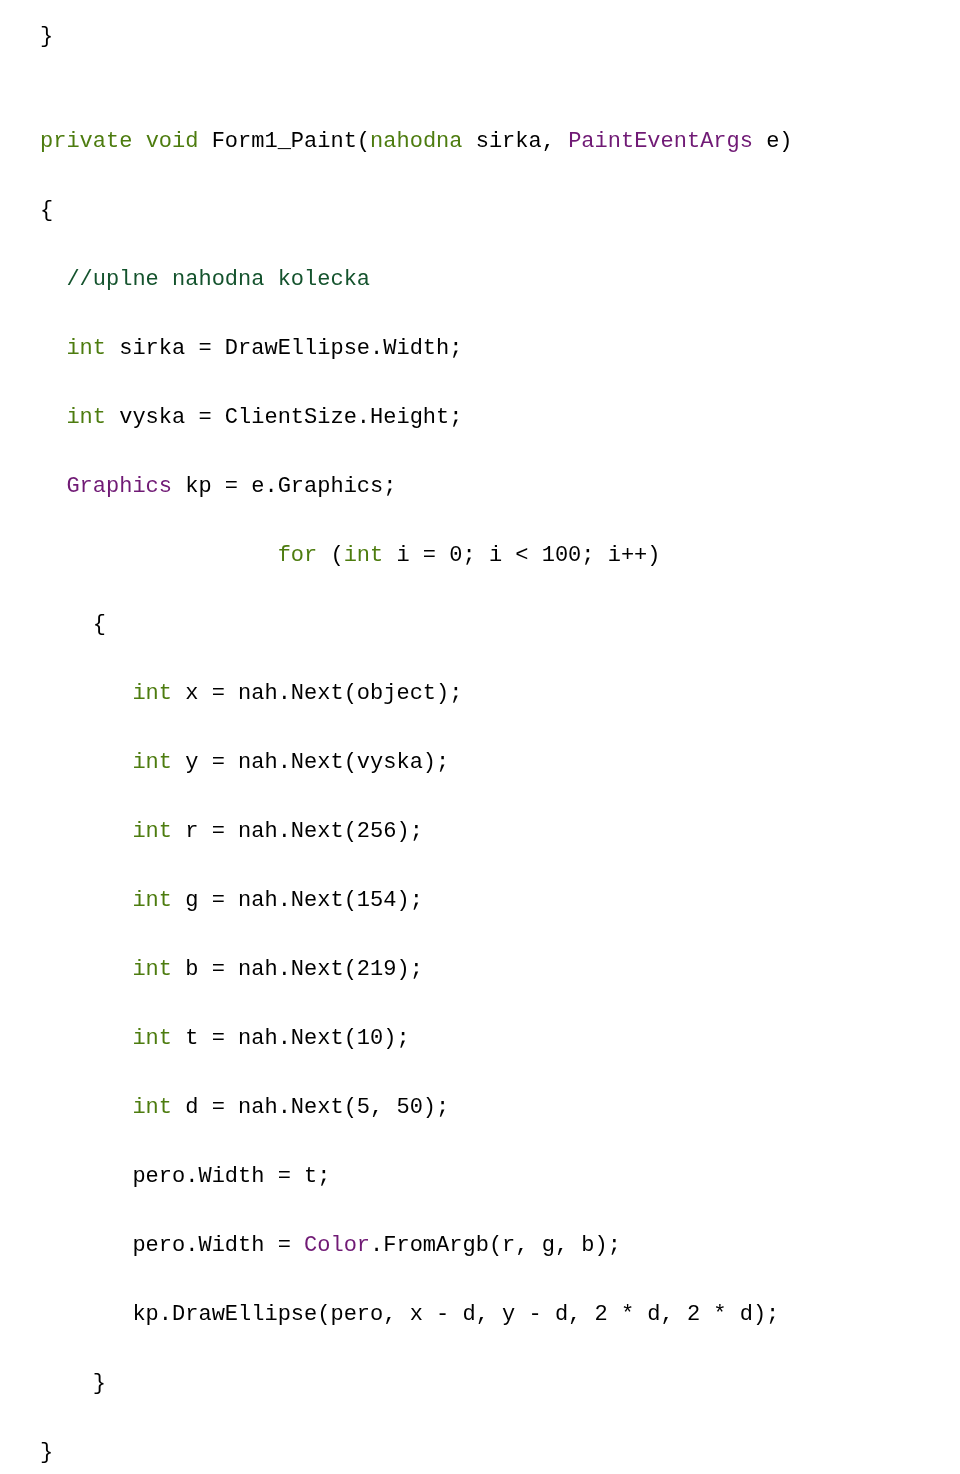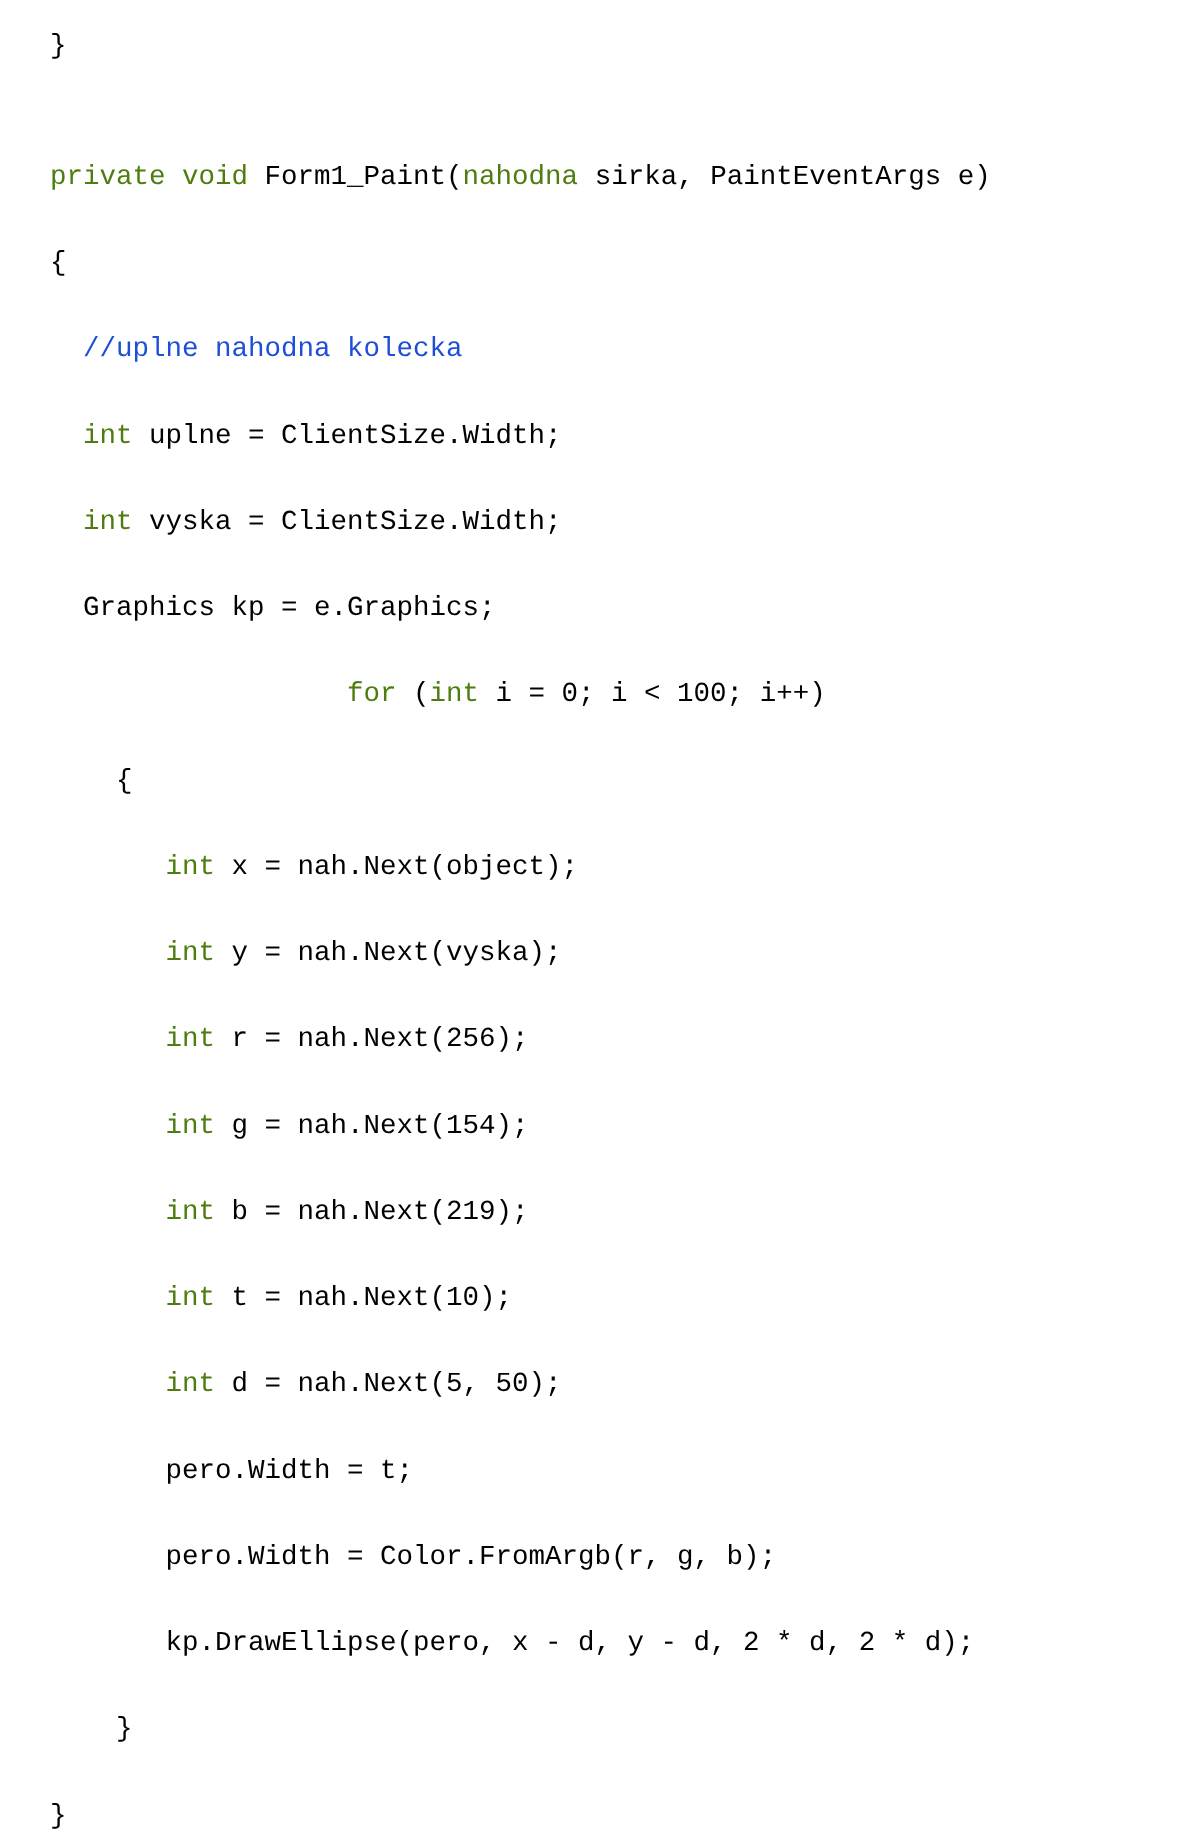--- a/index.html
+++ b/index.html
@@ -17,39 +17,39 @@
   }
   .code-line {
     white-space: pre;
     line-height: 1.5;
     margin-bottom: 36px;
   }
   .gap {
     height: 36px;
   }
   .kw { color: #4d7c0f; }       
-  .type { color: #000000; }                      
-  .comment { color: #1d4ed8; }  
+  .type { color: #701a75; }                      
+  .comment { color: #14532d; }  
 </style>
 </head>
 <body>
 
 <div class="code-line"><span>}</span></div>
 
 <div class="gap"></div>
 
 <div class="code-line"><span class="kw">private</span><span> </span><span class="kw">void</span><span> Form1_Paint(</span><span class="kw">nahodna</span><span> sirka, </span><span class="type">PaintEventArgs</span><span> e)</span></div>
 
 <div class="code-line"><span>{</span></div>
 
 <div class="code-line"><span>  </span><span class="comment">//uplne nahodna kolecka</span></div>
 
-<div class="code-line"><span>  </span><span class="kw">int</span><span> uplne = ClientSize.Width;</span></div>
+<div class="code-line"><span>  </span><span class="kw">int</span><span> sirka = DrawEllipse.Width;</span></div>
 
-<div class="code-line"><span>  </span><span class="kw">int</span><span> vyska = ClientSize.Width;</span></div>
+<div class="code-line"><span>  </span><span class="kw">int</span><span> vyska = ClientSize.Height;</span></div>
 
 <div class="code-line"><span>  </span><span class="type">Graphics</span><span> kp = e.Graphics;</span></div>
 
 <div class="code-line"><span>                  </span><span class="kw">for</span><span> (</span><span class="kw">int</span><span> i = 0; i &lt; 100; i++)</span></div>
 
 <div class="code-line"><span>    {</span></div>
 
 <div class="code-line"><span>       </span><span class="kw">int</span><span> x = nah.Next(object);</span></div>
 
 <div class="code-line"><span>       </span><span class="kw">int</span><span> y = nah.Next(vyska);</span></div>

